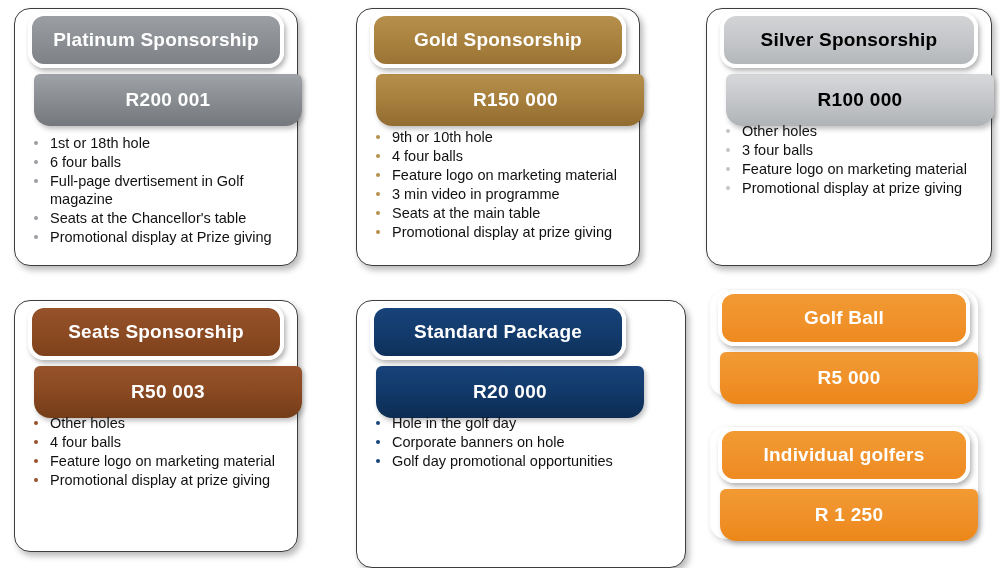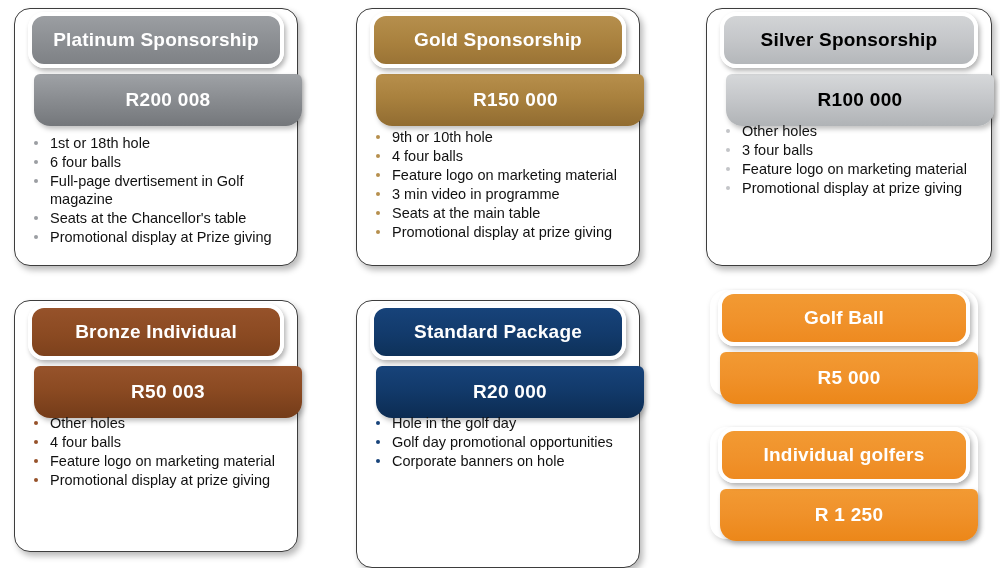--- a/index.html
+++ b/index.html
@@ -192,21 +192,21 @@
   #card-silver .card-header { width: 258px; top: 4px; }
   #card-silver .card-price  { width: 268px; top: 66px; }
   #card-silver .card-list   { left: 16px; top: 114px; width: 266px; }
 
   
   #card-bronze { left: 14px; top: 300px; width: 284px; height: 252px; }
   #card-bronze .card-header { width: 256px; top: 4px; }
   #card-bronze .card-price  { width: 268px; top: 66px; }
   #card-bronze .card-list   { left: 16px; top: 114px; width: 262px; }
 
-  #card-standard { left: 356px; top: 300px; width: 284px; height: 268px; }
+  #card-standard { left: 356px; top: 300px; width: 284px; height: 268px; padding-left: 46px; }
   #card-standard .card-header { width: 256px; top: 4px; }
   #card-standard .card-price  { width: 268px; top: 66px; }
   #card-standard .card-list   { left: 16px; top: 114px; width: 262px; }
 
   #card-fourball { left: 710px; top: 290px; width: 268px; height: 106px; }
   #card-fourball .card-header { width: 252px; top: 0px; left: 8px; }
   #card-fourball .card-price  { width: 258px; top: 62px; left: 10px; }
 
   #card-individual { left: 710px; top: 427px; width: 268px; height: 112px; }
   #card-individual .card-header { width: 252px; top: 0px; left: 8px; }
@@ -216,21 +216,21 @@
 <body>
 
 <div id="board">
 
   <div class="card t-platinum" id="card-platinum">
     <div class="card-body"></div>
     <div class="card-header">
       <span class="htxt">Platinum Sponsorship</span>
     </div>
     <div class="card-price">
-      <span class="ptxt">R200 008</span>
+      <span class="ptxt">R200 001</span>
     </div>
     <ul class="card-list" style="--bullet:#9b9ea2;">
       <li>1st or 18th hole</li>
       <li>6 four balls</li>
       <li>Full-page dvertisement in Golf magazine</li>
       <li>Seats at the Chancellor's table</li>
       <li>Promotional display at Prize giving</li>
     </ul>
   </div>
 
@@ -264,21 +264,21 @@
       <li>Other holes</li>
       <li>3 four balls</li>
       <li>Feature logo on marketing material</li>
       <li>Promotional display at prize giving</li>
     </ul>
   </div>
 
   <div class="card t-bronze" id="card-bronze">
     <div class="card-body"></div>
     <div class="card-header">
-      <span class="htxt">Bronze Individual</span>
+      <span class="htxt">Seats Sponsorship</span>
     </div>
     <div class="card-price">
       <span class="ptxt">R50 003</span>
     </div>
     <ul class="card-list" style="--bullet:#96522a;">
       <li>Other holes</li>
       <li>4 four balls</li>
       <li>Feature logo on marketing  material</li>
       <li>Promotional display at prize giving</li>
     </ul>
@@ -287,22 +287,22 @@
   <div class="card t-navy" id="card-standard">
     <div class="card-body"></div>
     <div class="card-header">
       <span class="htxt">Standard Package</span>
     </div>
     <div class="card-price">
       <span class="ptxt">R20 000</span>
     </div>
     <ul class="card-list" style="--bullet:#17437a;">
       <li>Hole in the golf day</li>
+      <li>Corporate banners on hole</li>
       <li>Golf day promotional opportunities</li>
-      <li>Corporate banners on hole</li>
     </ul>
   </div>
 
   <div class="card t-orange mini" id="card-fourball">
     <div class="card-body"></div>
     <div class="card-header">
       <span class="htxt">Golf Ball</span>
     </div>
     <div class="card-price">
       <span class="ptxt">R5 000</span>

